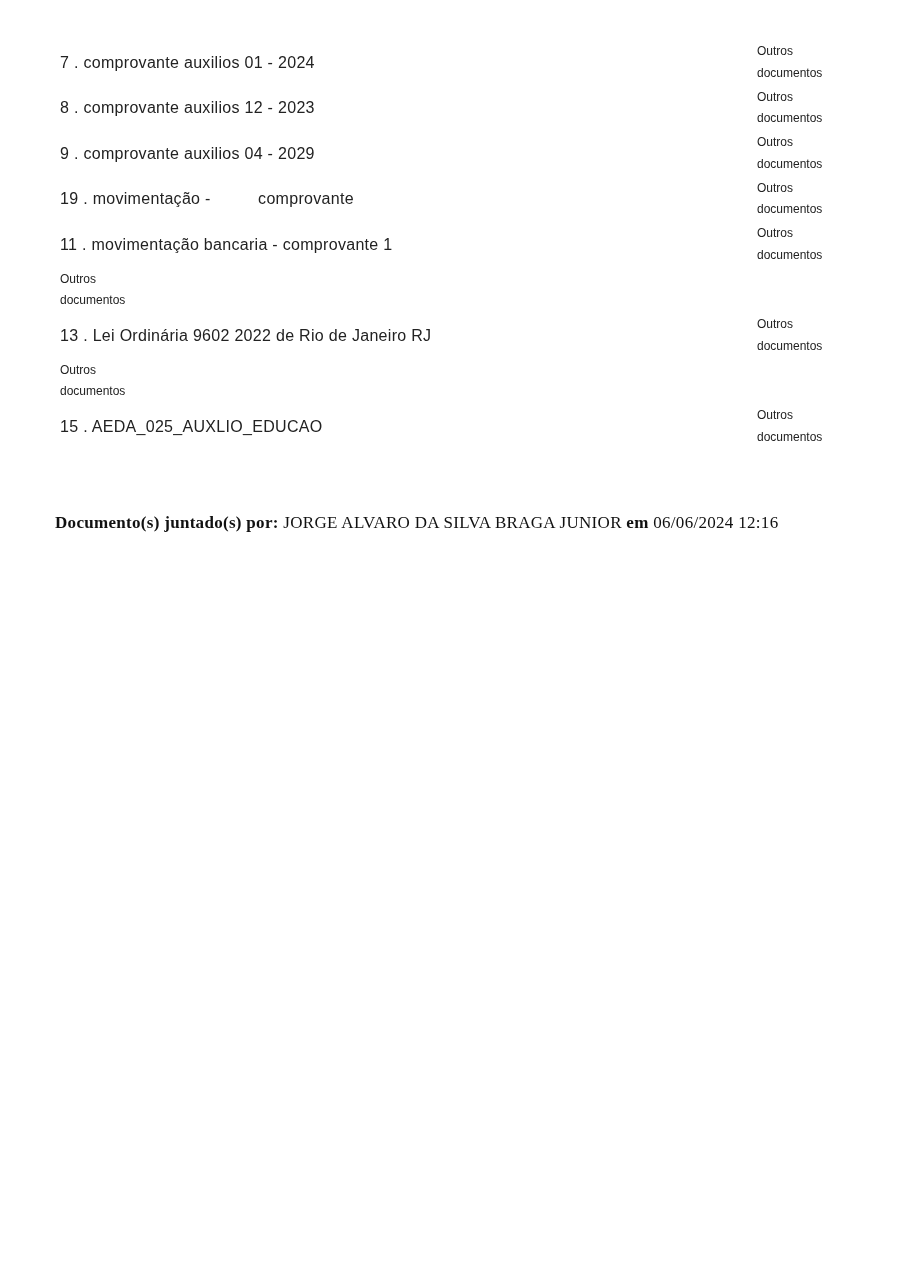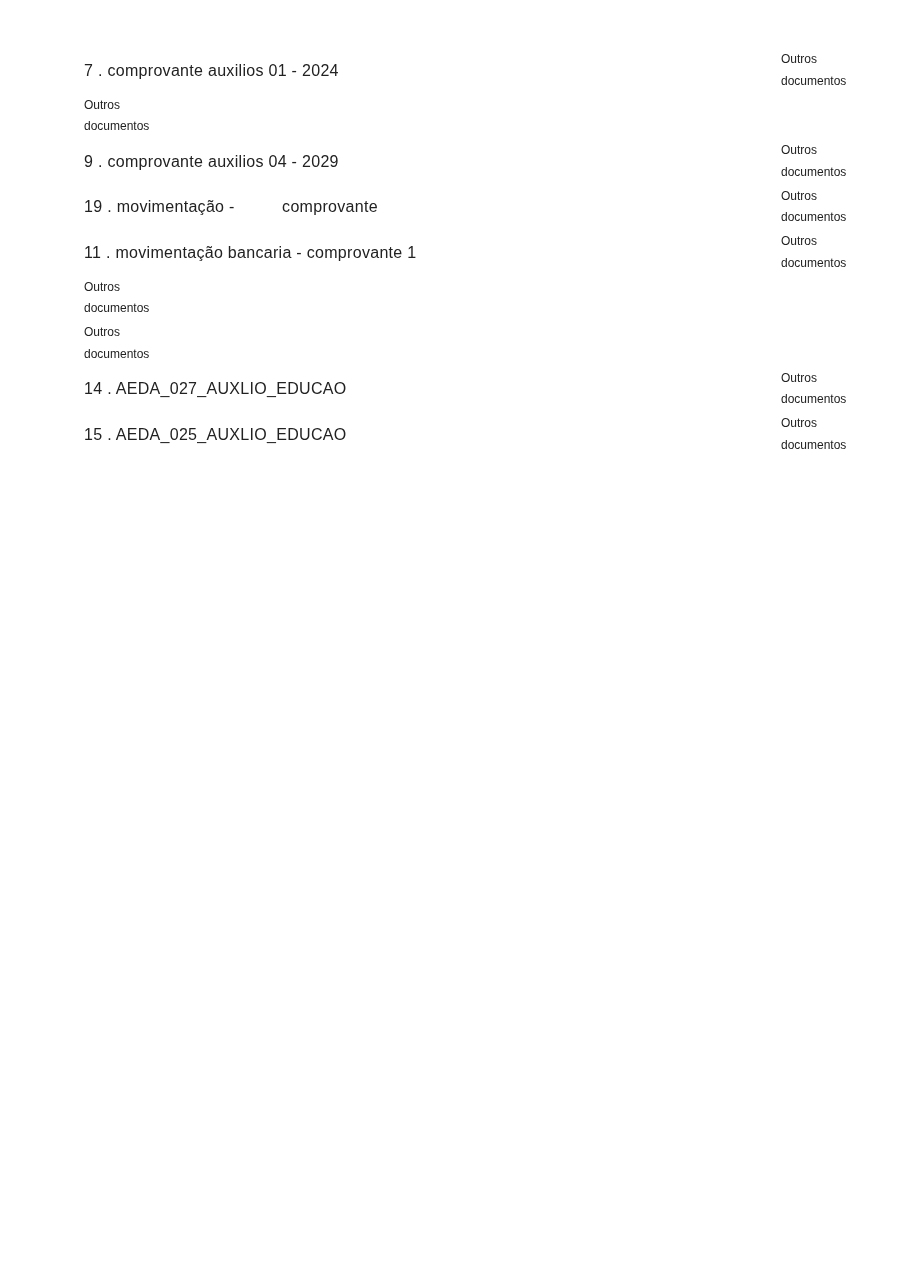--- a/index.html
+++ b/index.html
@@ -12,23 +12,22 @@
     position: relative;
     width: 904px;
     height: 1280px;
     background: #ffffff;
     overflow: hidden;
     font-family: "Liberation Sans", sans-serif;
   }
   .attachment-list {
     position: absolute;
     left: 60px;
-    top: 48px;
+    top: 40px;
     width: 797px; 
-    margin-left: 24px;
   }
   .attachment-row {
     display: flex;
     align-items: center;
     height: 45.5px;
   }
   .doc-label {
     flex: 1 1 auto;
     font-size: 16px;
     letter-spacing: 0.3px;
@@ -66,20 +65,21 @@
 <div class="page">
 
   <main class="attachment-list">
 
       <div class="attachment-row">
         <span class="doc-label">7 . comprovante auxilios 01 - 2024</span>
         <span class="doc-type">Outros documentos</span>
       </div>
 
       <div class="attachment-row">
+        <span class="doc-label">8 . comprovante auxilios 12 - 2023</span>
         <span class="doc-type">Outros documentos</span>
       </div>
 
       <div class="attachment-row">
         <span class="doc-label">9 . comprovante auxilios 04 - 2029</span>
         <span class="doc-type">Outros documentos</span>
       </div>
 
       <div class="attachment-row">
         <span class="doc-label">19 . movimentação -          comprovante</span>
@@ -89,28 +89,29 @@
       <div class="attachment-row">
         <span class="doc-label">11 . movimentação bancaria - comprovante 1</span>
         <span class="doc-type">Outros documentos</span>
       </div>
 
       <div class="attachment-row">
         <span class="doc-type">Outros documentos</span>
       </div>
 
       <div class="attachment-row">
+        <span class="doc-label">13 . Lei Ordinária 9602 2022 de Rio de Janeiro RJ</span>
         <span class="doc-type">Outros documentos</span>
       </div>
 
       <div class="attachment-row">
-        <span class="doc-label">14 . AEDA_027_AUXLIO_EDUCAO</span>
         <span class="doc-type">Outros documentos</span>
       </div>
 
       <div class="attachment-row">
         <span class="doc-label">15 . AEDA_025_AUXLIO_EDUCAO</span>
         <span class="doc-type">Outros documentos</span>
       </div>
     </main>
 
+  <p class="joined-line"><strong>Documento(s) juntado(s) por:</strong> <span>JORGE ALVARO DA SILVA BRAGA JUNIOR</span> <strong>em</strong> <span>06/06/2024 12:16</span></p>
 
 </div>
 
 </body></html>

